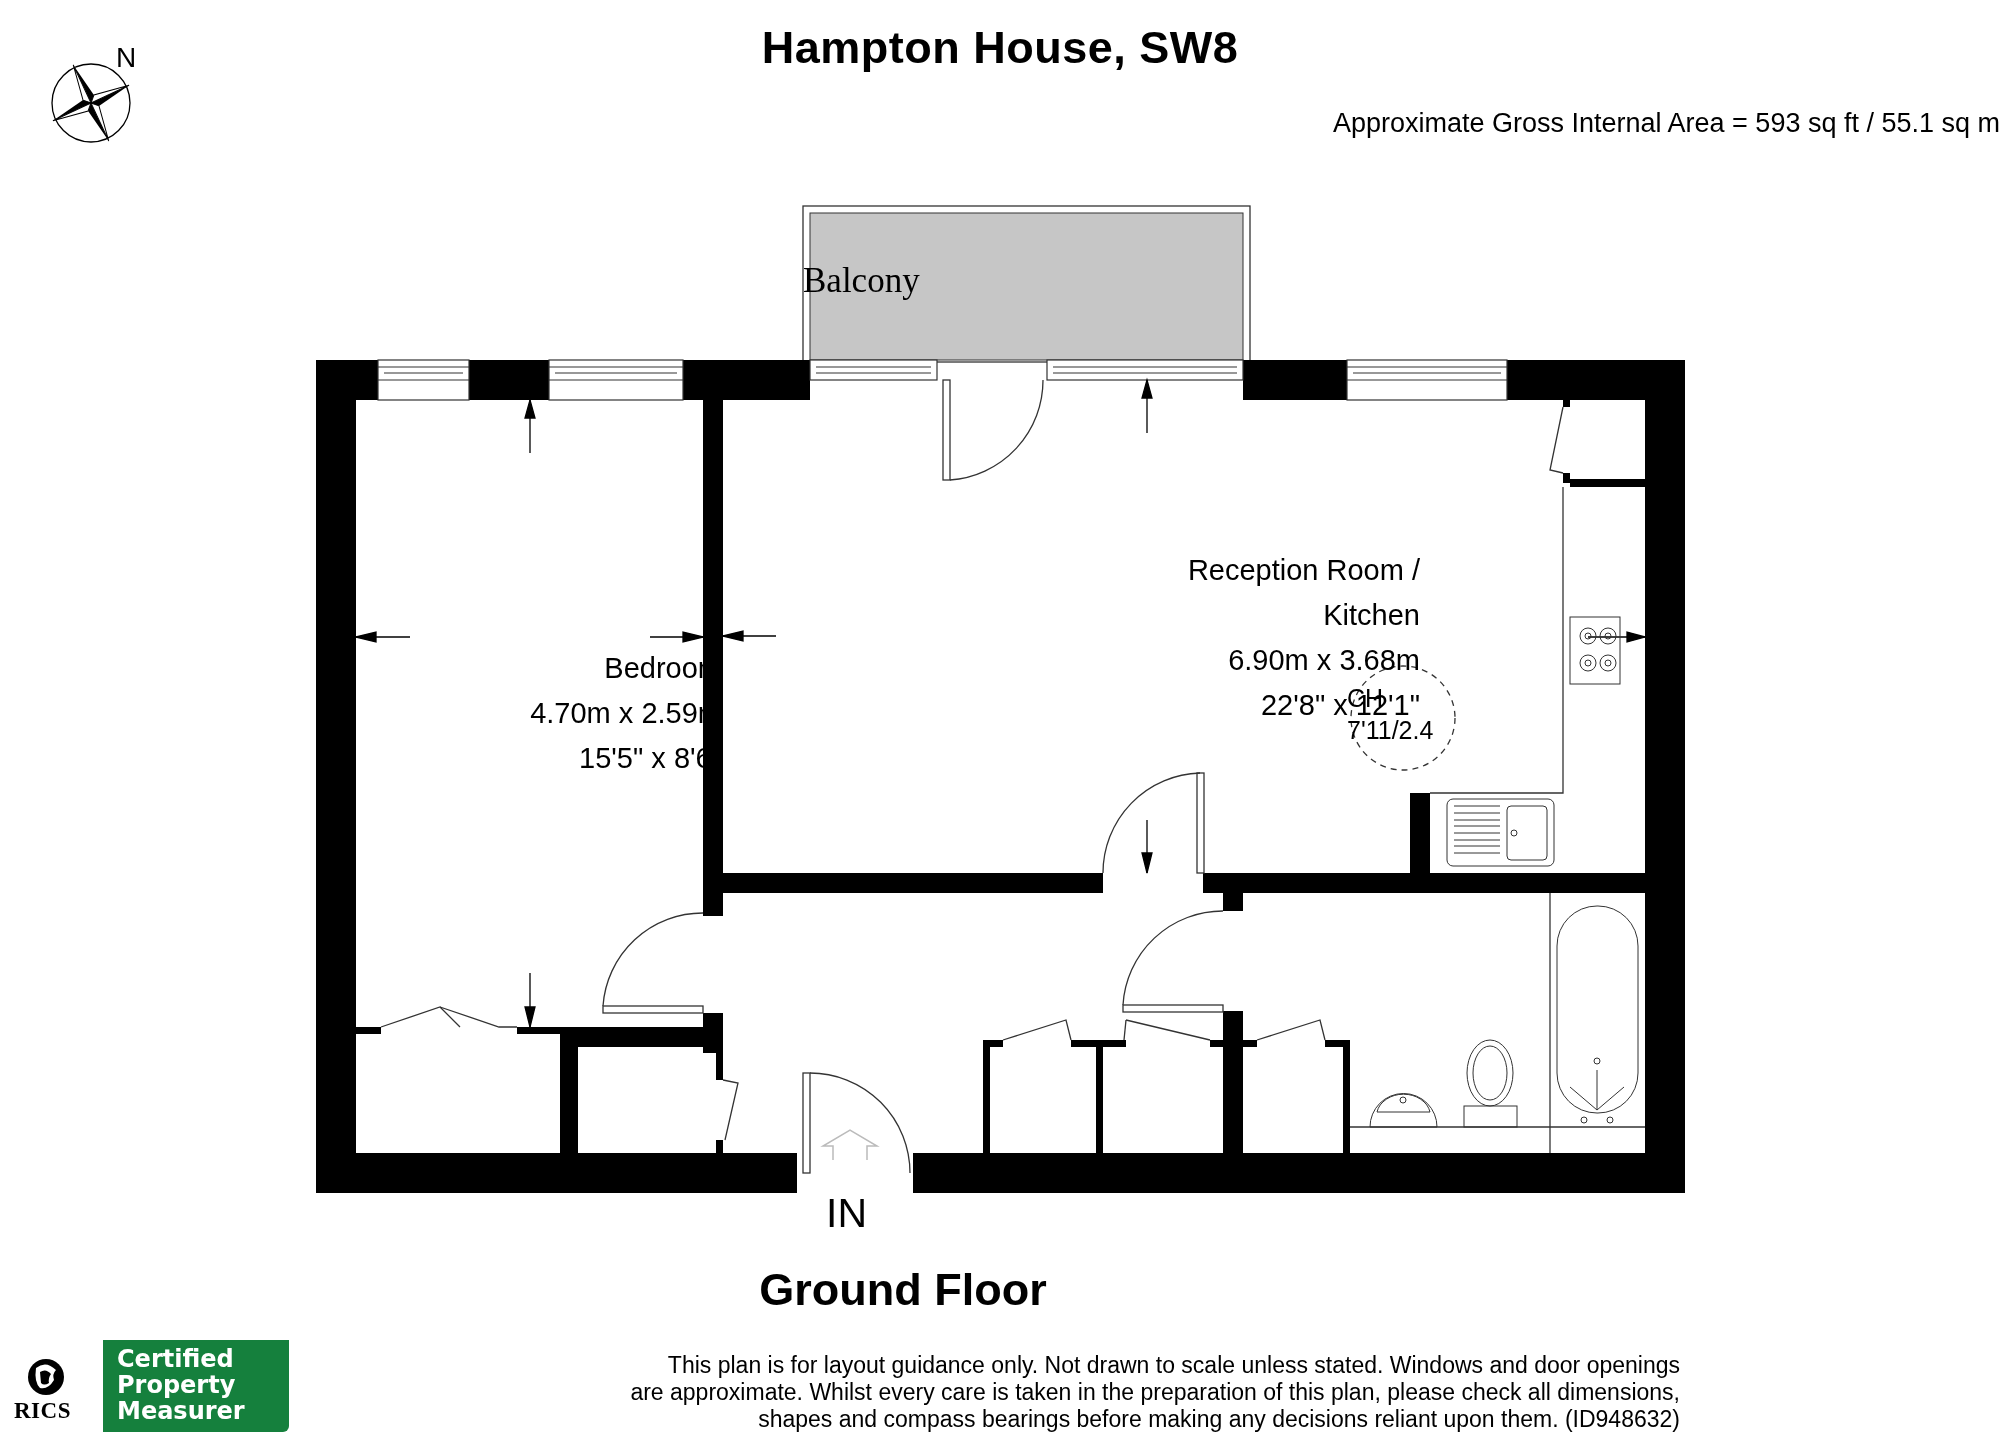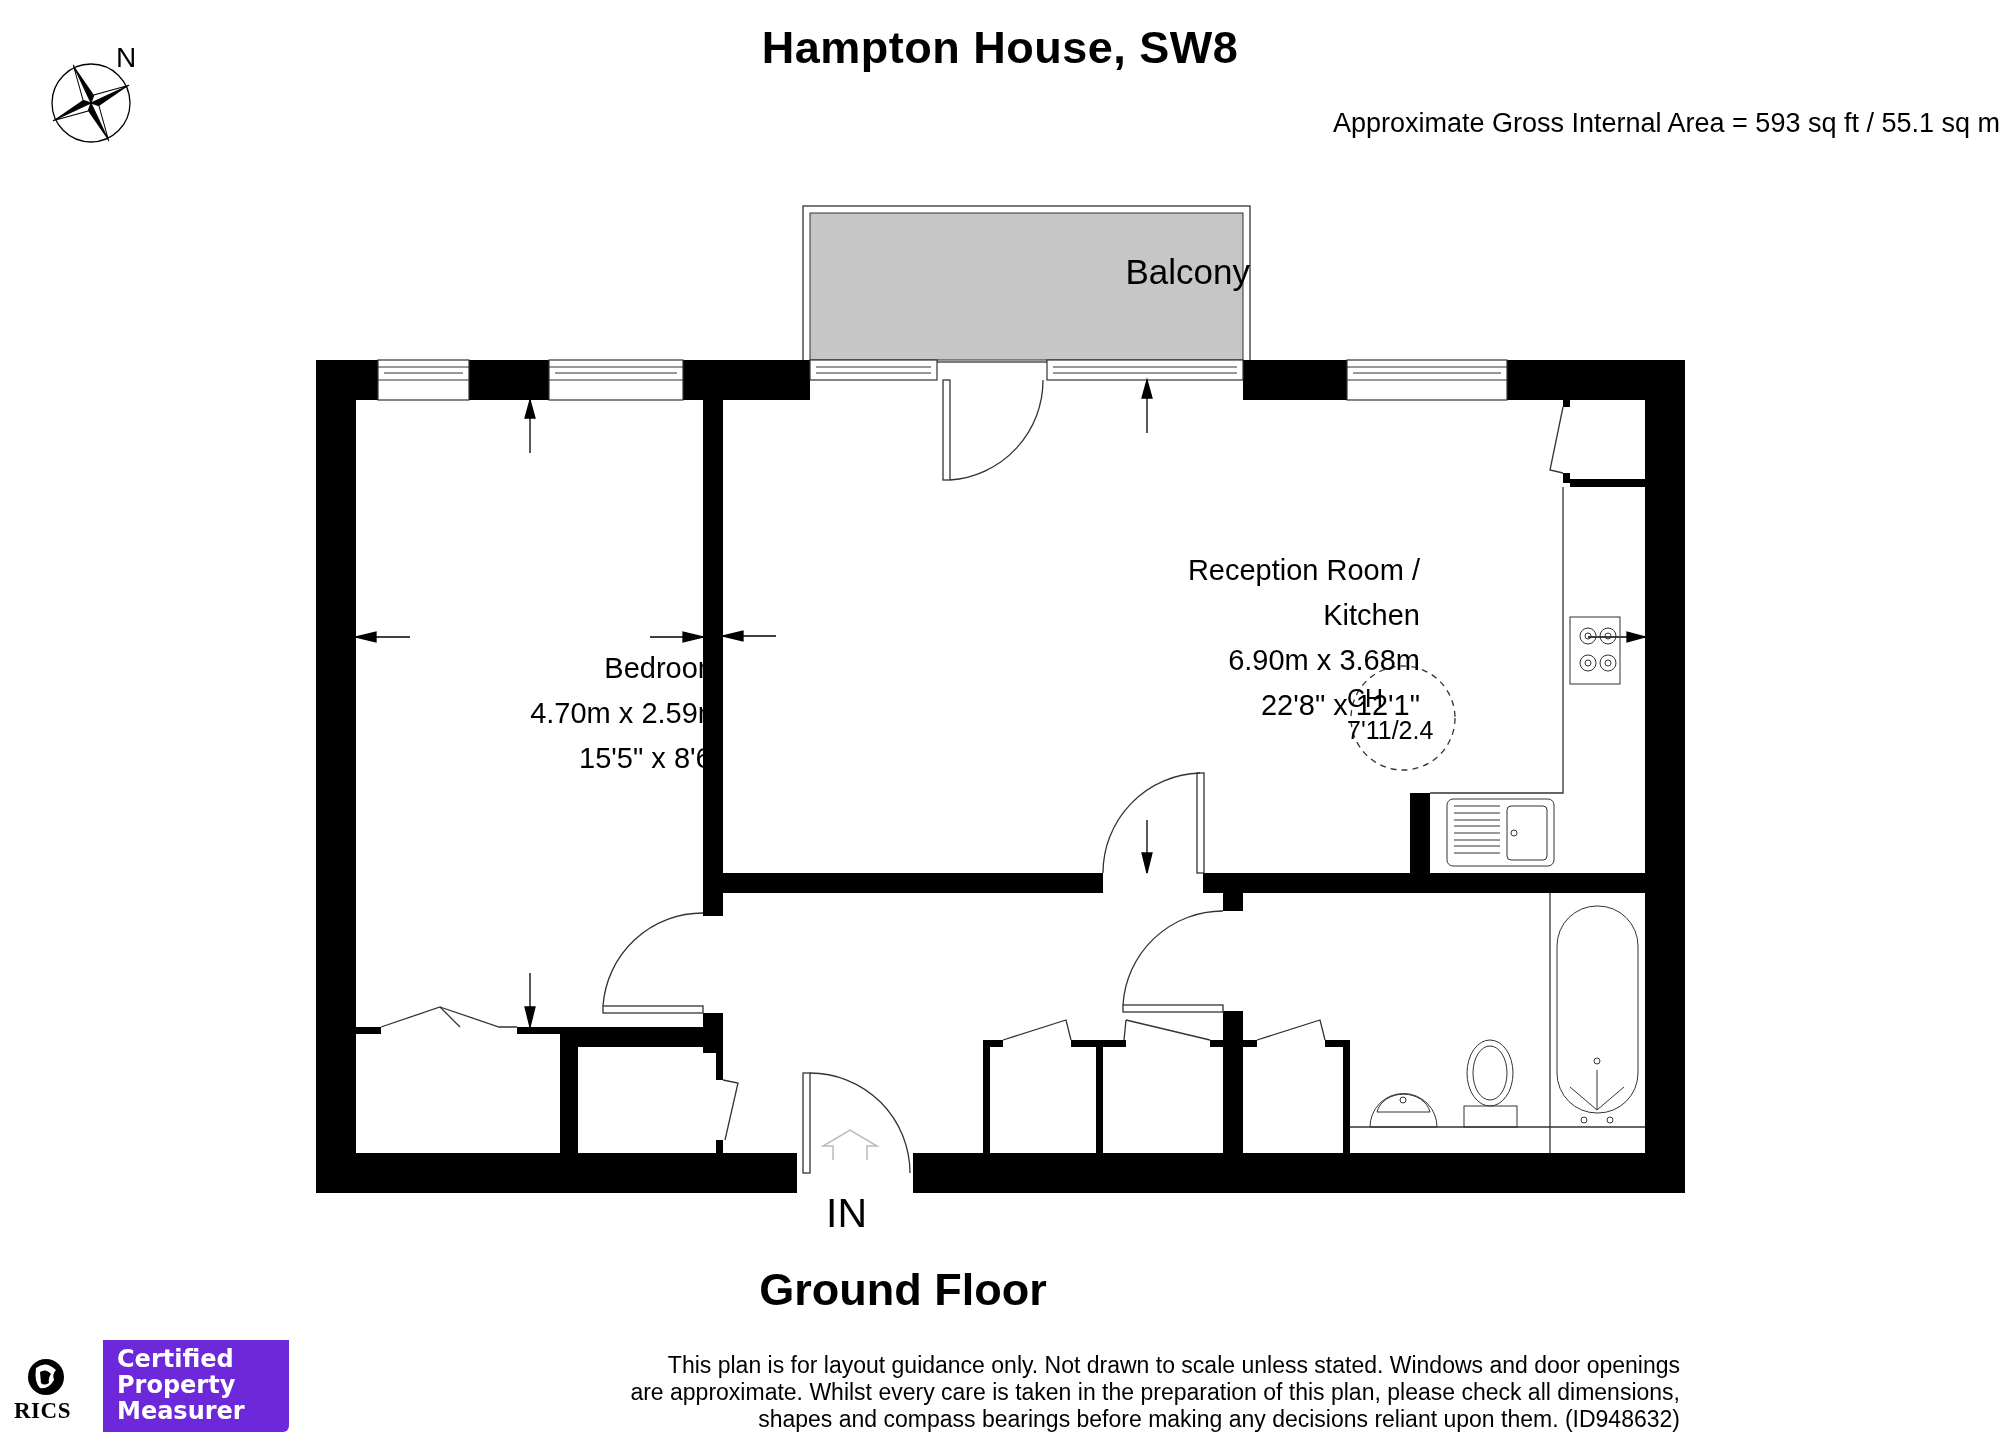--- a/index.html
+++ b/index.html
@@ -3,29 +3,29 @@
 <meta charset="utf-8">
 <style>
   html, body { margin: 0; padding: 0; background: #ffffff; }
   body { width: 2000px; height: 1444px; position: relative; overflow: hidden; font-family: "Liberation Sans", sans-serif; color: #000; }
   .abs { position: absolute; }
   .title { left: 0; width: 2000px; top: 22px; text-align: center; font-weight: bold; font-size: 45px; letter-spacing: 0.5px; }
   .subtitle { left: 0; width: 2000px; top: 108px; text-align: right; font-size: 27px; }
   .north-label { left: 116px; top: 42px; font-size: 28px; }
   svg.plan { position: absolute; left: 0; top: 0; }
   .room-label { text-align: right; font-size: 29px; line-height: 45px; }
-  .bal-label { left: 803px; width: 447px; top: 249px; text-align: right; font-size: 35px; }
+  .bal-label { left: 803px; width: 447px; top: 258px; text-align: left; font-size: 35px; font-family: Liberation Serif, serif; }
   .bed-label { left: 338px; width: 384px; top: 646px; }
   .rec-label { left: 960px; width: 460px; top: 548px; }
   .ch-label { left: 1347px; width: 116px; top: 682px; text-align: left; font-size: 25px; line-height: 32px; }
   .in-label { left: 826px; top: 1190px; font-size: 41px; }
   .floor-label { left: 0; width: 1806px; top: 1264px; text-align: center; font-weight: bold; font-size: 45px; }
   .disclaimer { left: 440px; width: 1240px; top: 1352px; text-align: right; font-size: 23px; line-height: 27px; }
   .rics-text { left: 14px; top: 1398px; font-weight: bold; font-size: 23px; letter-spacing: 0.5px; font-family: Liberation Serif, serif; }
-  .cpm-badge { left: 103px; top: 1340px; width: 186px; height: 92px; background: #6d28d9; color: #fff; border-bottom-right-radius: 6px; }
+  .cpm-badge { left: 103px; top: 1340px; width: 186px; height: 92px; background: #15803d; color: #fff; border-bottom-right-radius: 6px; }
   .cpm-line { display: block; font-weight: bold; font-size: 24px; line-height: 26px; padding-left: 14px; font-family: "DejaVu Sans", sans-serif; }
   .cpm-inner { padding-top: 6px; }
 </style>
 </head>
 <body>
 
 <div class="abs title">Hampton House, SW8</div>
 <div class="abs subtitle">Approximate Gross Internal Area = 593 sq ft / 55.1 sq m</div>
 
 <svg class="abs" style="left:46px;top:58px" width="90" height="90" viewBox="0 0 90 90">

